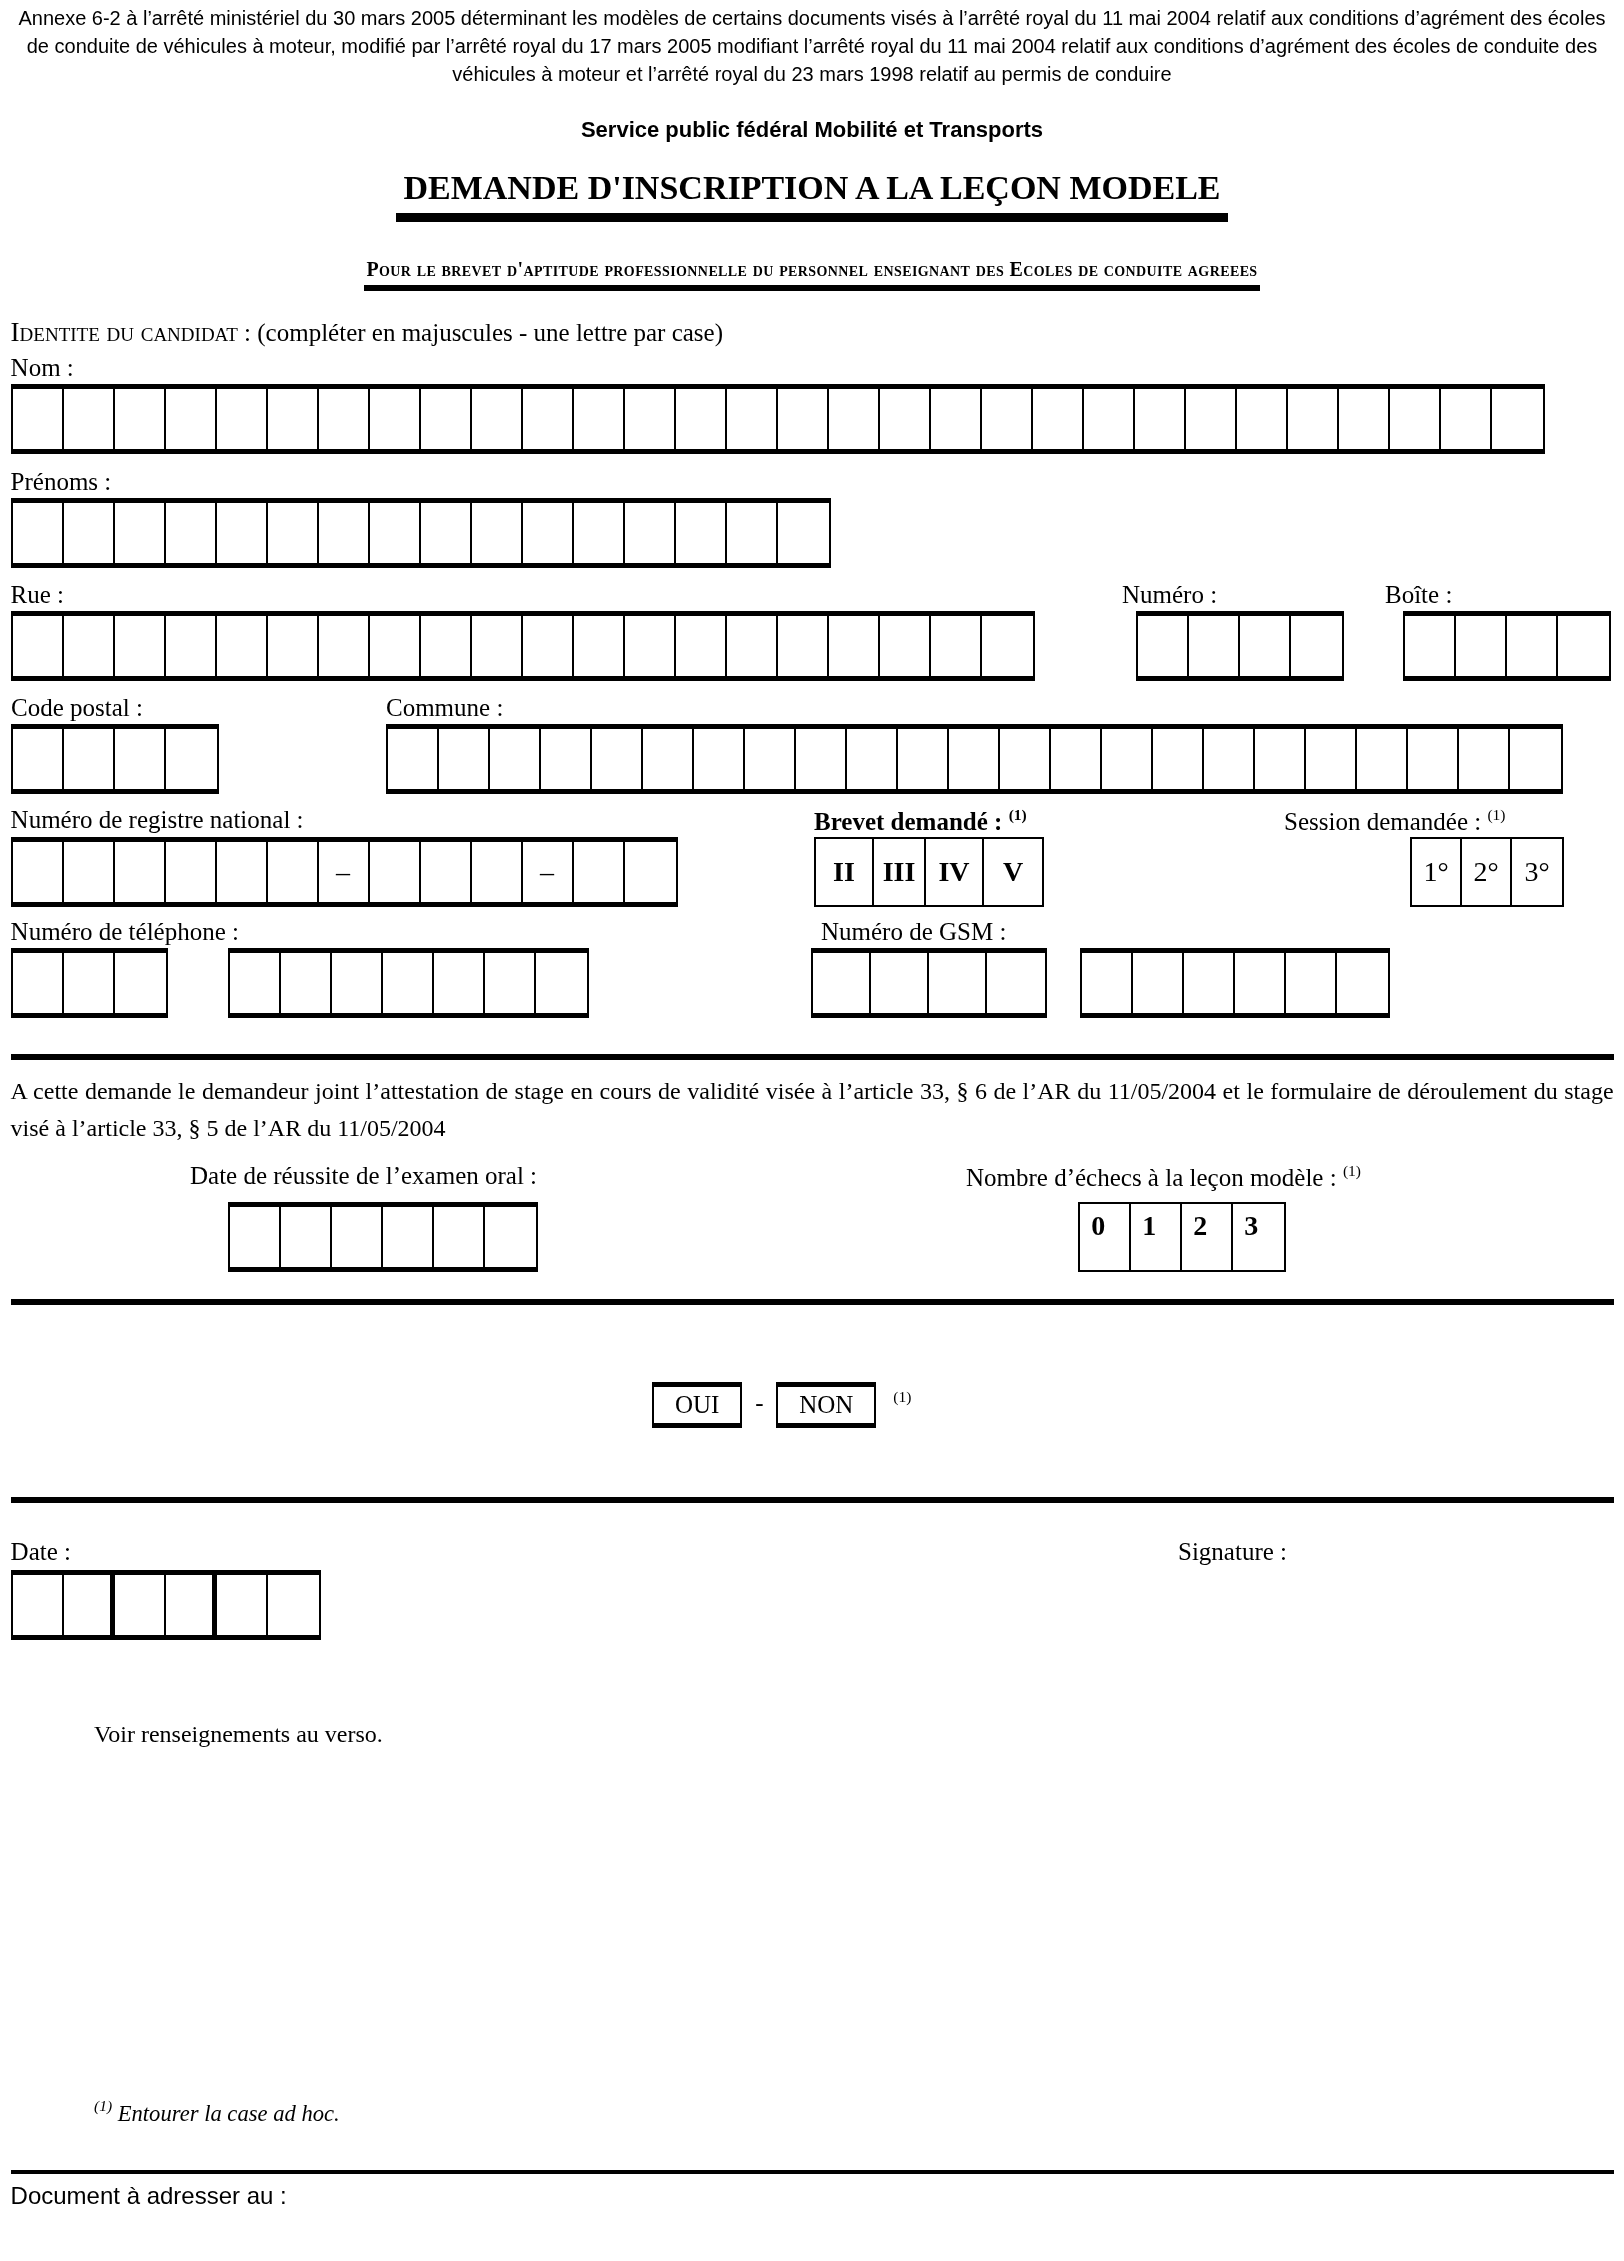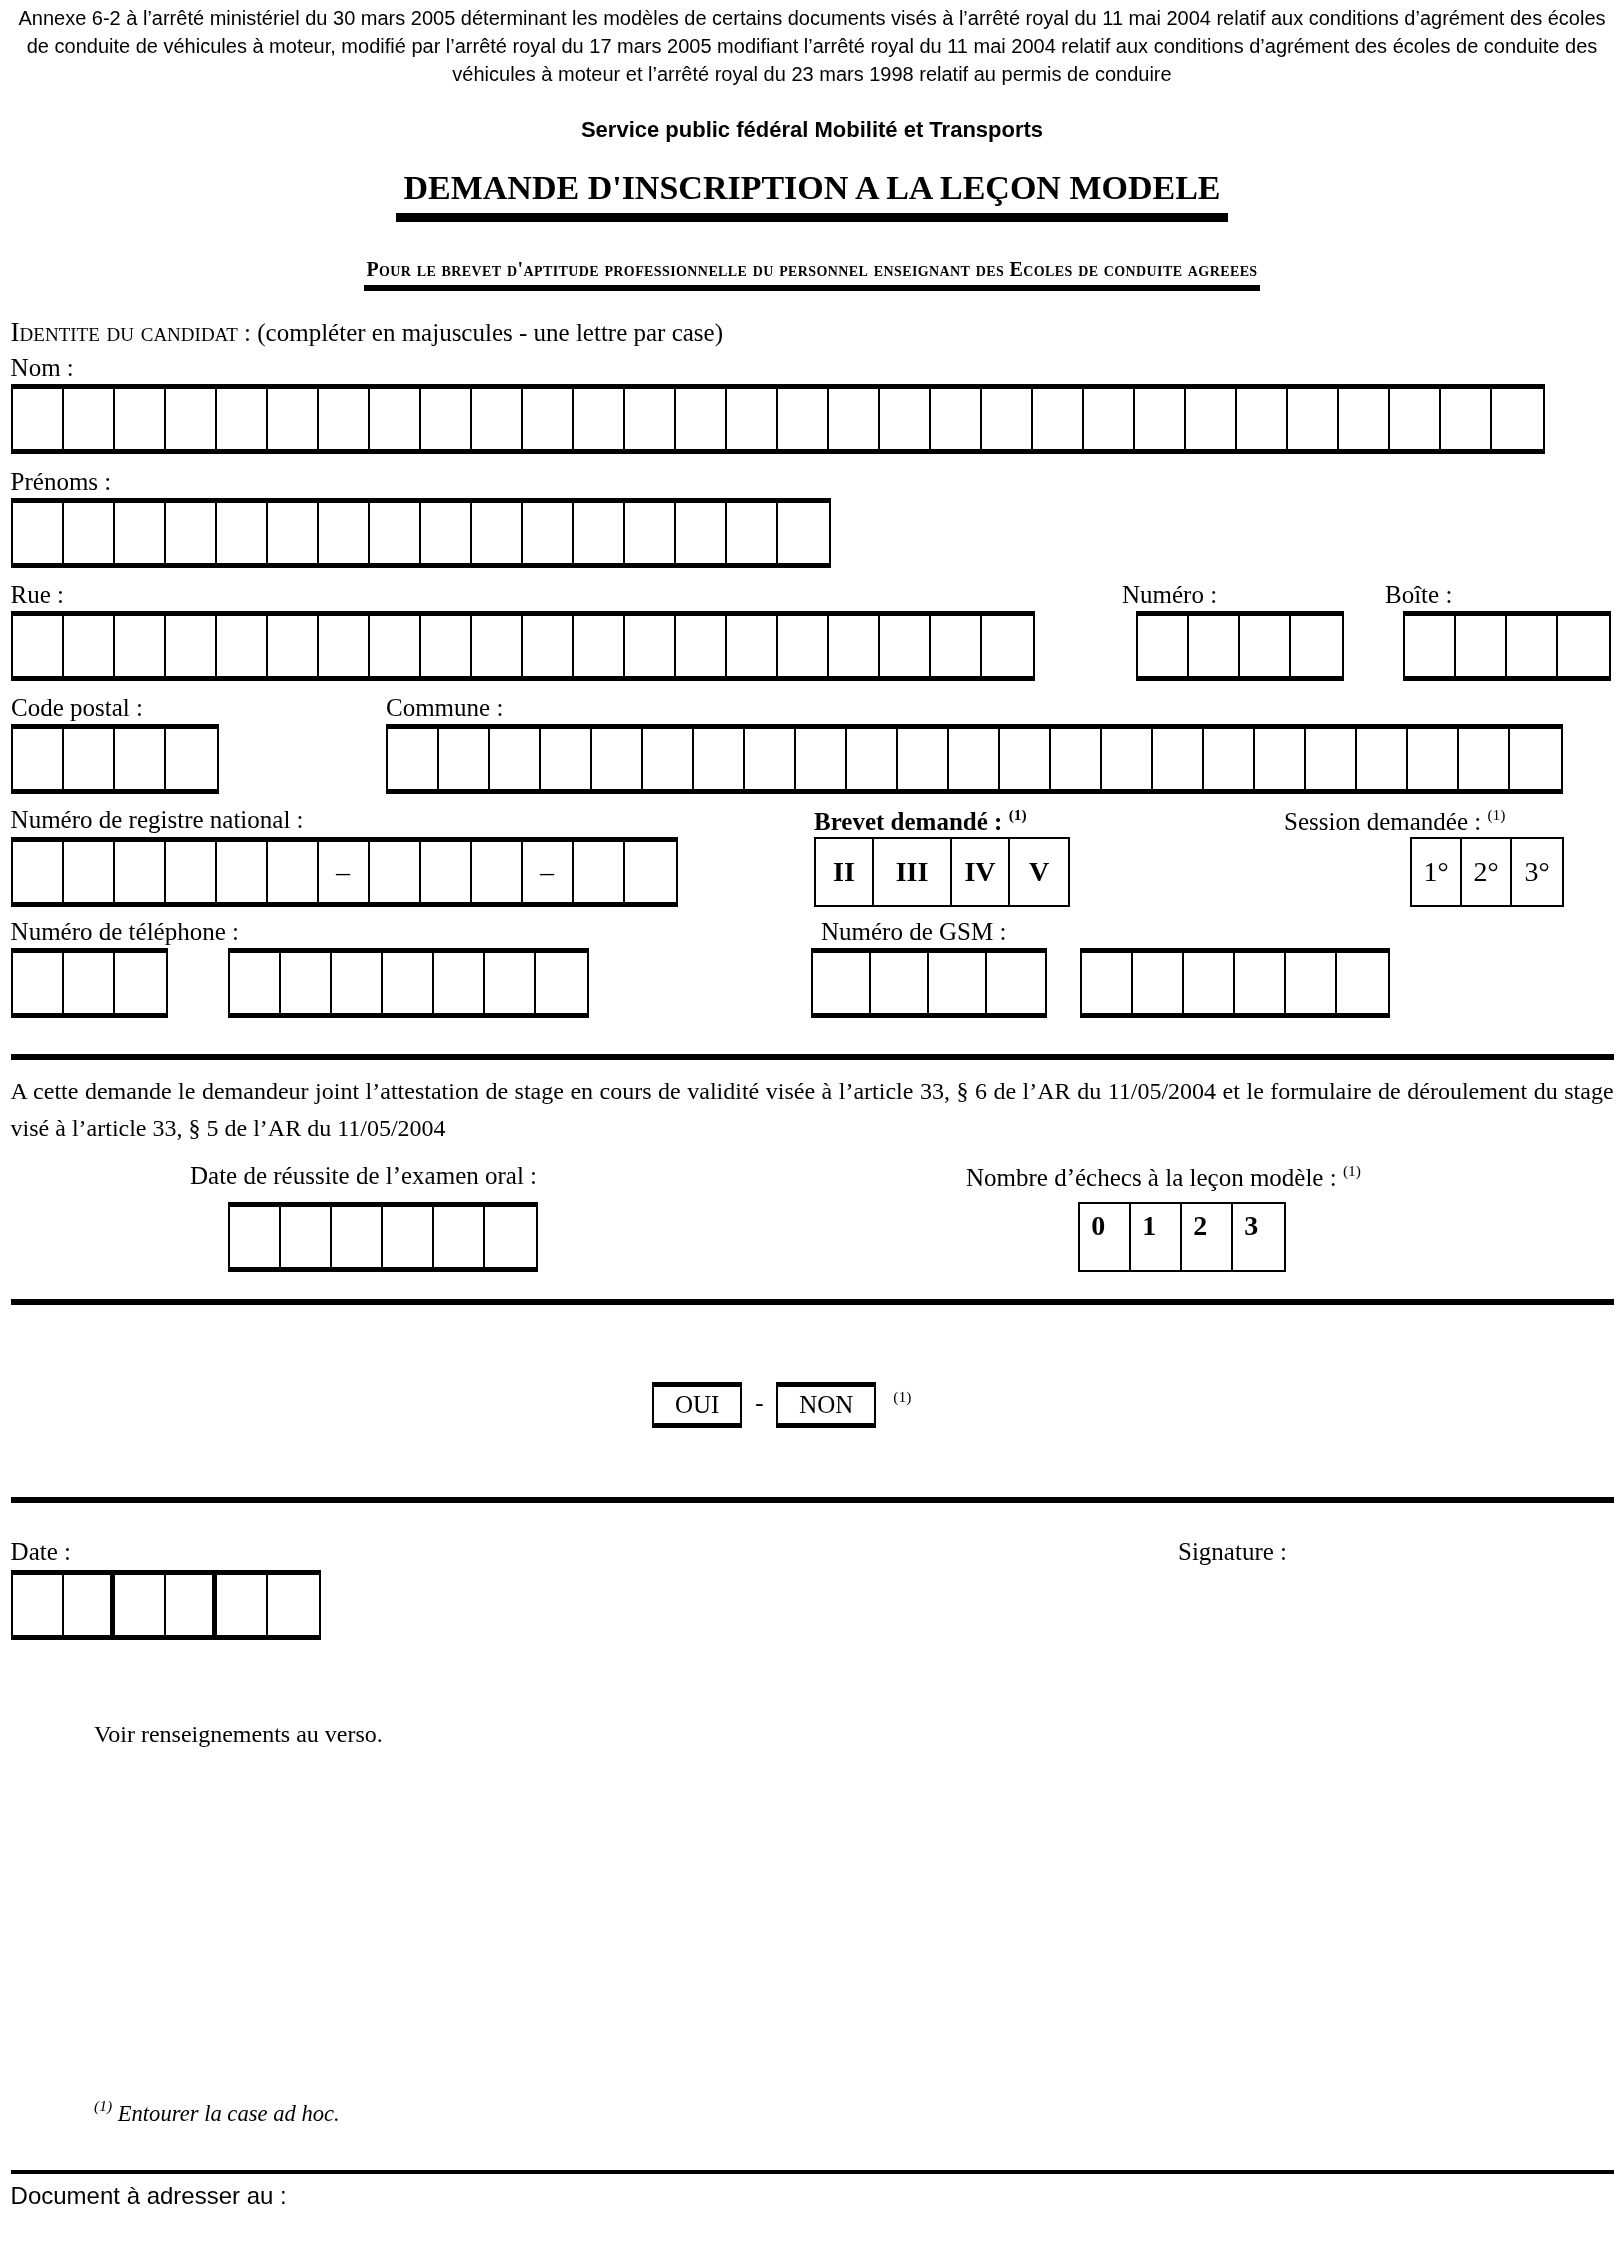--- a/index.html
+++ b/index.html
@@ -210,21 +210,21 @@
       <div class="cell">–</div>
       <div class="cell"></div>
       <div class="cell"></div>
       <div class="cell"></div>
       <div class="cell">–</div>
       <div class="cell"></div>
       <div class="cell"></div>
     </div>
   <div class="abs grid boxy" style="left:814px; top:837px;">
       <div class="cell bold" style="width: 58px;">II</div>
-      <div class="cell bold" style="width: 78px;">III</div>
+      <div class="cell bold" style="width: 52px;">III</div>
       <div class="cell bold" style="width: 58px;">IV</div>
       <div class="cell bold" style="width: 58px;">V</div>
     </div>
   <div class="abs grid boxy" style="left:1410px; top:837px;">
       <div class="cell" style="width: 50px;">1°</div>
       <div class="cell" style="width: 50px;">2°</div>
       <div class="cell" style="width: 50px;">3°</div>
     </div>
 
   <div class="abs label" style="left:10.6px; top:918px;">Numéro de téléphone :</div>

